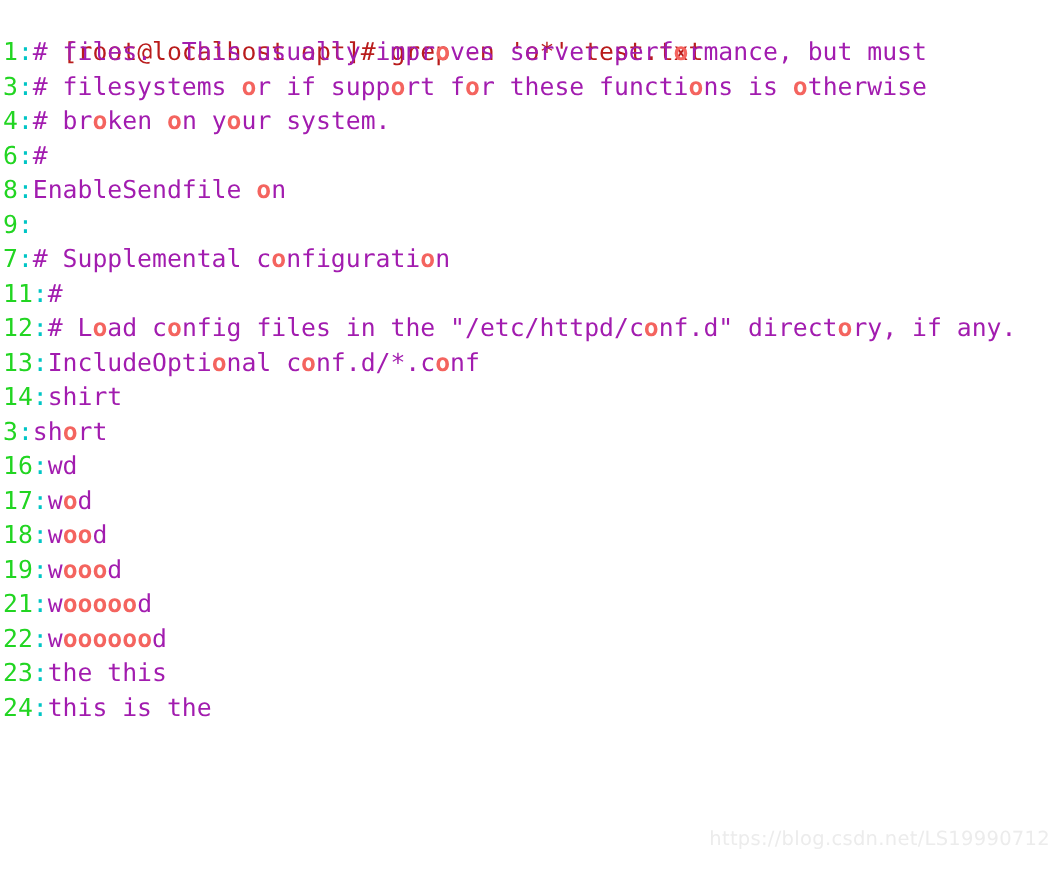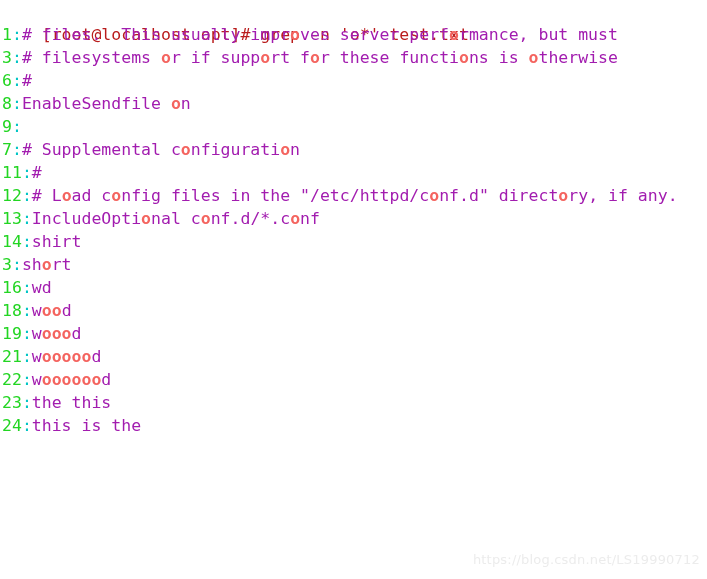--- a/index.html
+++ b/index.html
@@ -62,30 +62,32 @@
 
 <div id="terminal">
 
   <div class="term-line prompt-line">
     <span>[root@localhost opt]# </span><span>grep -n 'o*' test.txt</span>
   </div>
 
   <div id="results">
       <div class="term-line"><span class="lineno">1</span><span class="sep">:</span><span class="plain"># files.  This usually impr</span><span class="match">o</span><span class="plain">ves server perf</span><span class="match">o</span><span class="plain">rmance, but must</span></div>
       <div class="term-line"><span class="lineno">3</span><span class="sep">:</span><span class="plain"># filesystems </span><span class="match">o</span><span class="plain">r if supp</span><span class="match">o</span><span class="plain">rt f</span><span class="match">o</span><span class="plain">r these functi</span><span class="match">o</span><span class="plain">ns is </span><span class="match">o</span><span class="plain">therwise</span></div>
+      <div class="term-line"><span class="lineno">4</span><span class="sep">:</span><span class="plain"># br</span><span class="match">o</span><span class="plain">ken </span><span class="match">o</span><span class="plain">n y</span><span class="match">o</span><span class="plain">ur system.</span></div>
       <div class="term-line"><span class="lineno">6</span><span class="sep">:</span><span class="plain">#</span></div>
       <div class="term-line"><span class="lineno">8</span><span class="sep">:</span><span class="plain">EnableSendfile </span><span class="match">o</span><span class="plain">n</span></div>
       <div class="term-line"><span class="lineno">9</span><span class="sep">:</span><span class="plain"></span></div>
       <div class="term-line"><span class="lineno">7</span><span class="sep">:</span><span class="plain"># Supplemental c</span><span class="match">o</span><span class="plain">nfigurati</span><span class="match">o</span><span class="plain">n</span></div>
       <div class="term-line"><span class="lineno">11</span><span class="sep">:</span><span class="plain">#</span></div>
       <div class="term-line"><span class="lineno">12</span><span class="sep">:</span><span class="plain"># L</span><span class="match">o</span><span class="plain">ad c</span><span class="match">o</span><span class="plain">nfig files in the "/etc/httpd/c</span><span class="match">o</span><span class="plain">nf.d" direct</span><span class="match">o</span><span class="plain">ry, if any.</span></div>
       <div class="term-line"><span class="lineno">13</span><span class="sep">:</span><span class="plain">IncludeOpti</span><span class="match">o</span><span class="plain">nal c</span><span class="match">o</span><span class="plain">nf.d/*.c</span><span class="match">o</span><span class="plain">nf</span></div>
       <div class="term-line"><span class="lineno">14</span><span class="sep">:</span><span class="plain">shirt</span></div>
       <div class="term-line"><span class="lineno">3</span><span class="sep">:</span><span class="plain">sh</span><span class="match">o</span><span class="plain">rt</span></div>
       <div class="term-line"><span class="lineno">16</span><span class="sep">:</span><span class="plain">wd</span></div>
+      <div class="term-line"><span class="lineno">17</span><span class="sep">:</span><span class="plain">w</span><span class="match">o</span><span class="plain">d</span></div>
       <div class="term-line"><span class="lineno">18</span><span class="sep">:</span><span class="plain">w</span><span class="match">oo</span><span class="plain">d</span></div>
       <div class="term-line"><span class="lineno">19</span><span class="sep">:</span><span class="plain">w</span><span class="match">ooo</span><span class="plain">d</span></div>
       <div class="term-line"><span class="lineno">21</span><span class="sep">:</span><span class="plain">w</span><span class="match">ooooo</span><span class="plain">d</span></div>
       <div class="term-line"><span class="lineno">22</span><span class="sep">:</span><span class="plain">w</span><span class="match">oooooo</span><span class="plain">d</span></div>
       <div class="term-line"><span class="lineno">23</span><span class="sep">:</span><span class="plain">the this</span></div>
       <div class="term-line"><span class="lineno">24</span><span class="sep">:</span><span class="plain">this is the</span></div>
     </div>
 
   <div id="watermark">https://blog.csdn.net/LS19990712</div>
 

